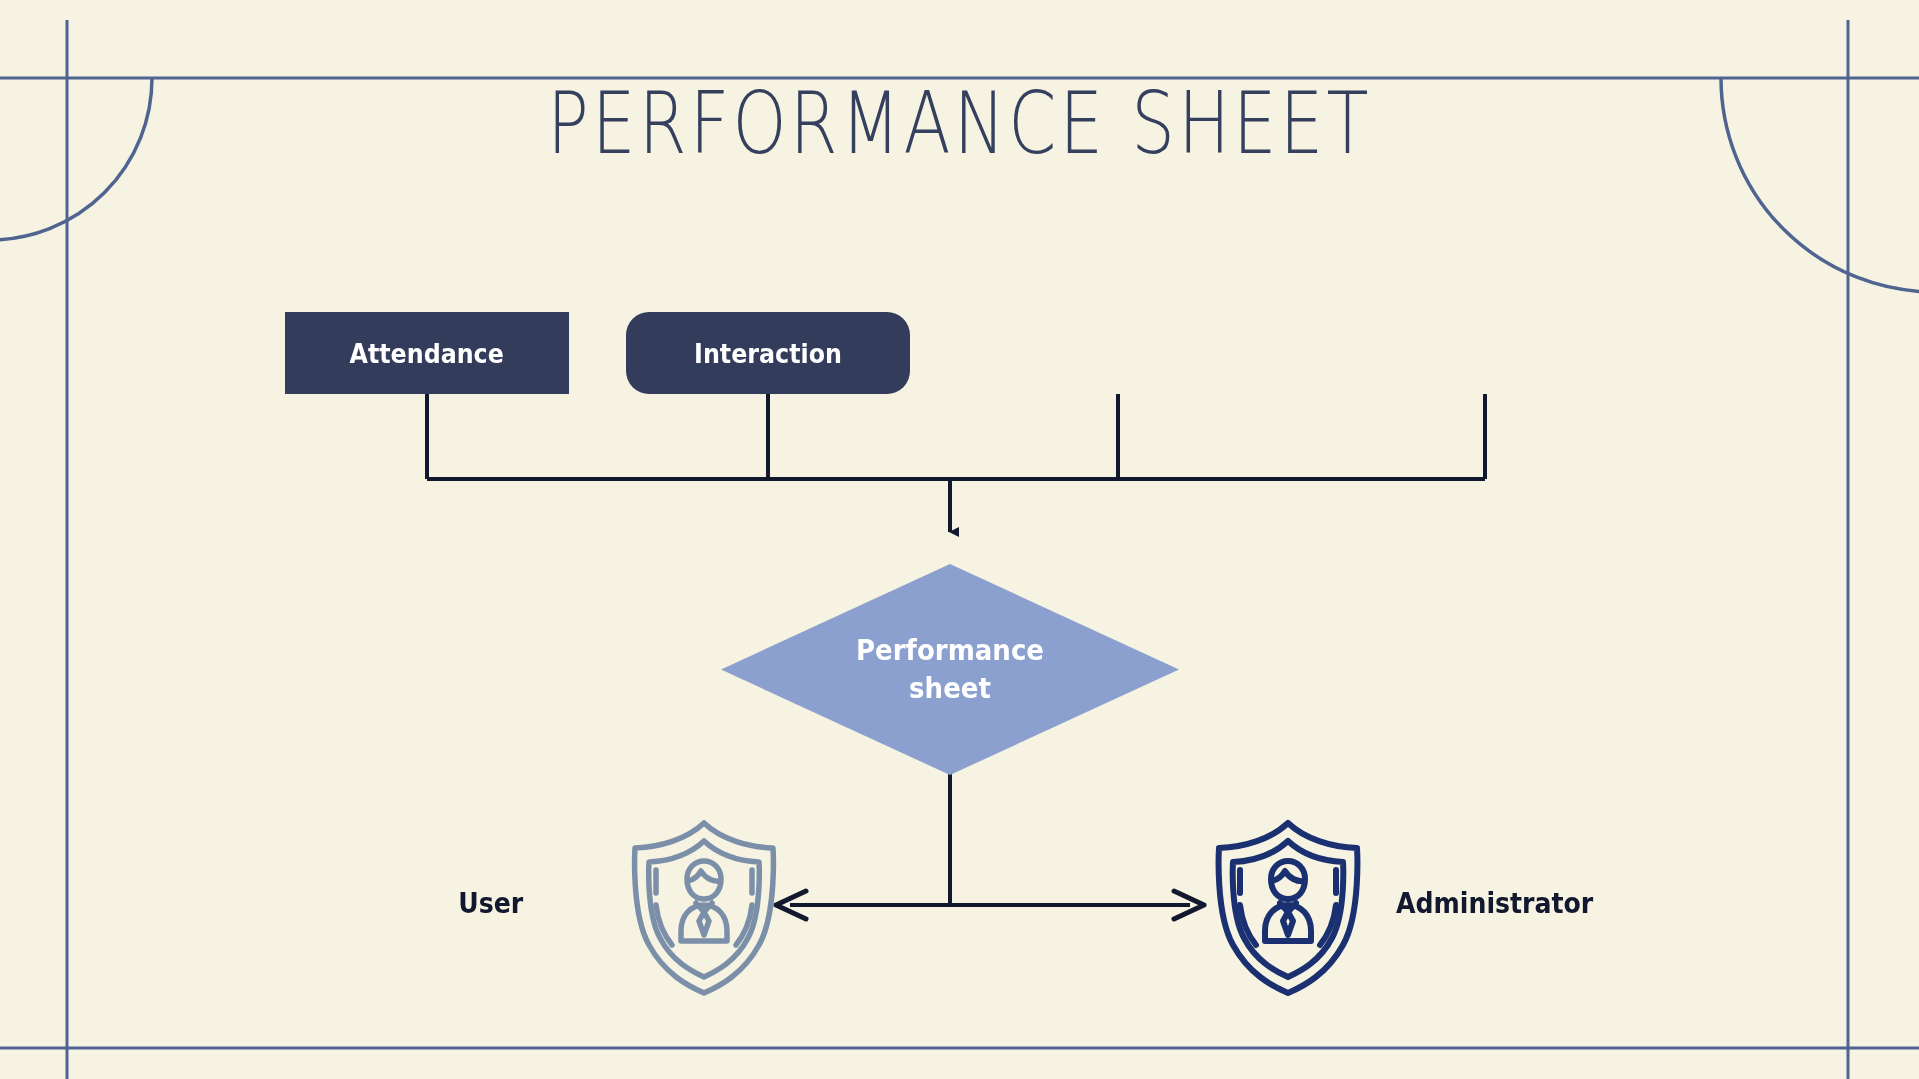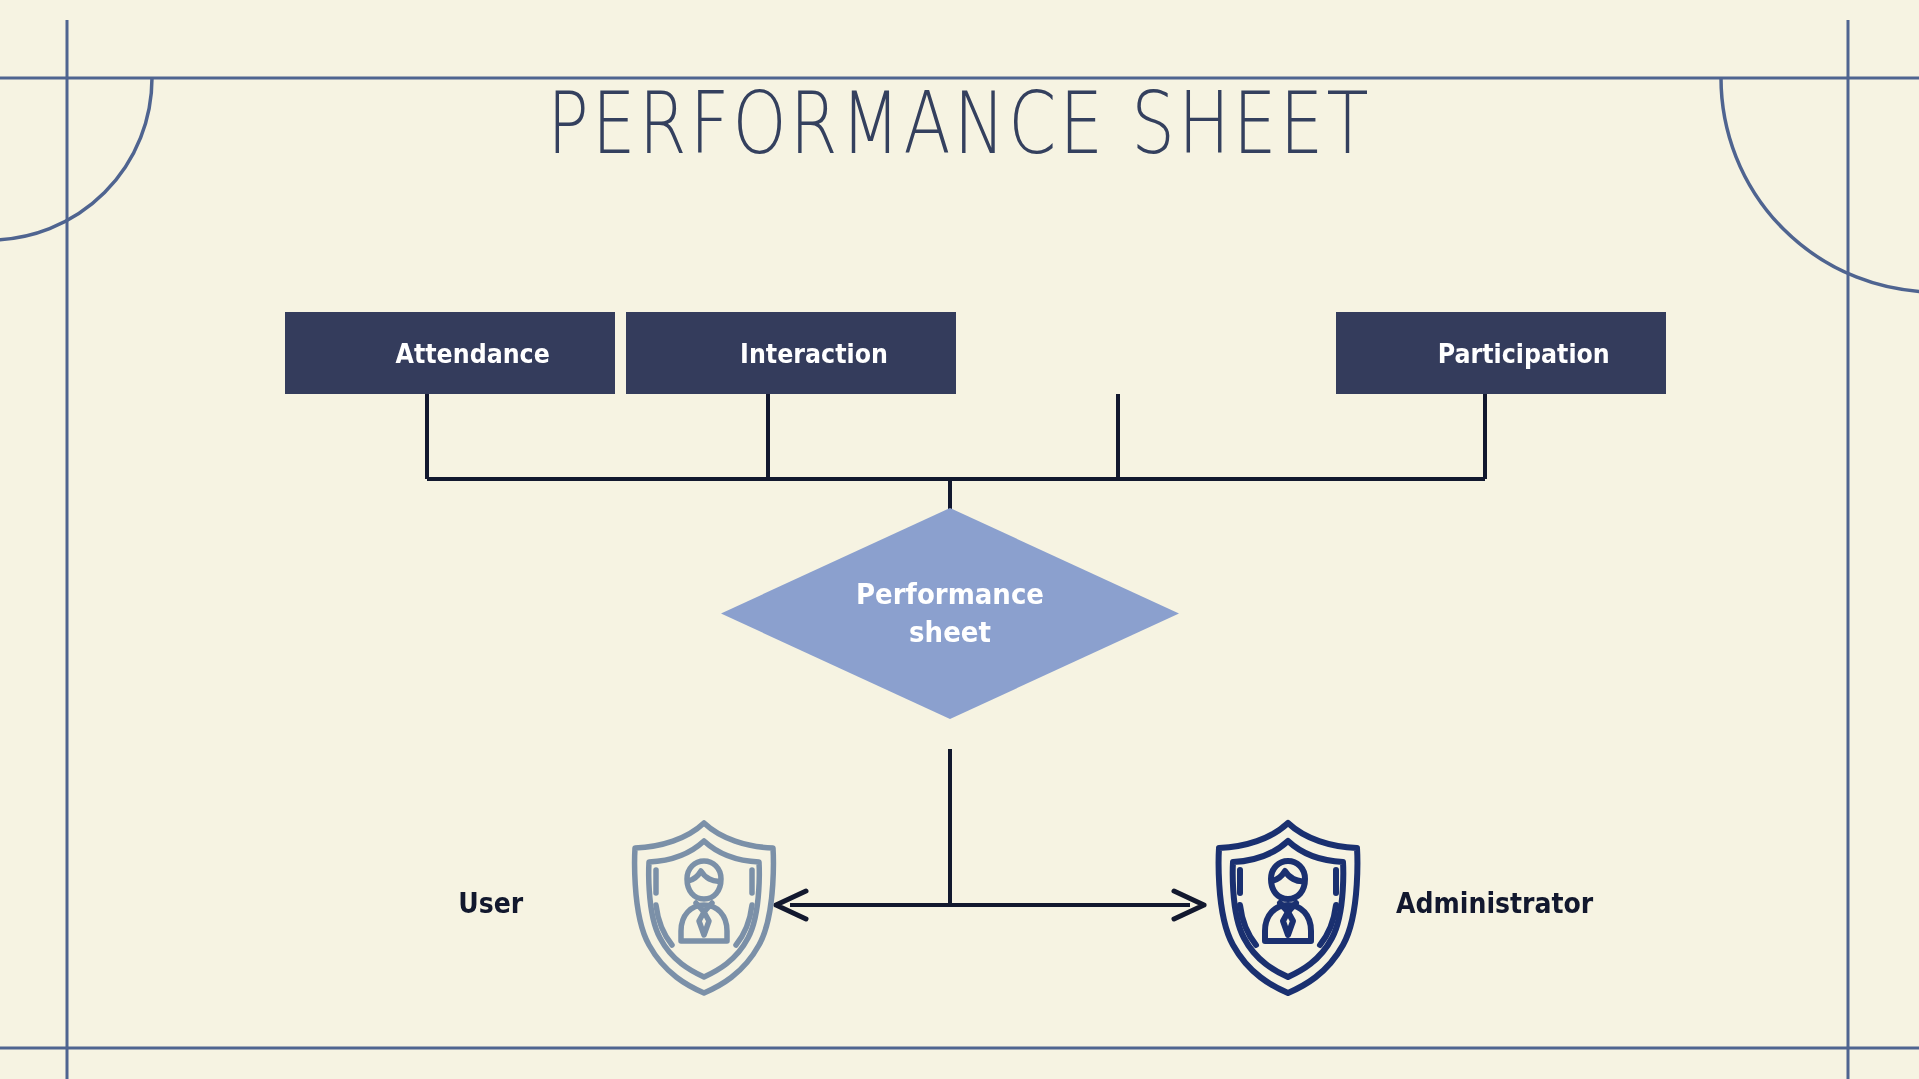--- a/index.html
+++ b/index.html
@@ -50,37 +50,36 @@
   }
 
   
   .tbox {
     position: absolute;
     height: 82px;
     background: #343c5c;
     display: flex;
     align-items: center;
     justify-content: center;
-    padding-left: 46px;
   }
   .tbox span {
     color: #ffffff;
     font-family: "DejaVu Sans", sans-serif;
     font-weight: bold;
     font-size: 27px;
     letter-spacing: 0px;
     transform: scaleX(0.88);
     white-space: nowrap;
   }
 
   
   .diamond-wrap {
     position: absolute;
     left: 721px;
-    top: 488px;
+    top: 544px;
     width: 458px;
     height: 211px;
   }
   .diamond-shape {
     position: absolute;
     inset: 0;
     background: #8ba0ce;
     clip-path: polygon(50% 0%, 100% 50%, 50% 100%, 0% 50%);
   }
   .diamond-label {
@@ -158,25 +157,22 @@
     <line x1="950" y1="885" x2="790" y2="885" stroke="#12182e" stroke-width="4"></line>
     <path d="M 776 885 L 806 871 M 776 885 L 806 899" fill="none" stroke="#12182e" stroke-width="5" stroke-linecap="round"></path>
 
     <line x1="950" y1="885" x2="1190" y2="885" stroke="#12182e" stroke-width="4"></line>
     <path d="M 1204 885 L 1174 871 M 1204 885 L 1174 899" fill="none" stroke="#12182e" stroke-width="5" stroke-linecap="round"></path>
   </svg>
 
   <div class="tbox" id="box-0" style="left:285px;top:292px;width:284px;">
     <span>Attendance</span>
   </div>
-  <div class="tbox" id="box-1" style="left:626px;top:292px;width:284px;">
+  <div class="tbox" id="box-1" style="left:626px;top:292px;width:284px;border-radius:23px;">
     <span>Interaction</span>
-  </div>
-  <div class="tbox" id="box-3" style="left:1336px;top:292px;width:284px;">
-    <span>Participation</span>
   </div>
 
   <div class="diamond-wrap">
     <div class="diamond-shape"></div>
     <div class="diamond-label">
       <div>Performance</div>
       <div>sheet</div>
     </div>
   </div>
 

